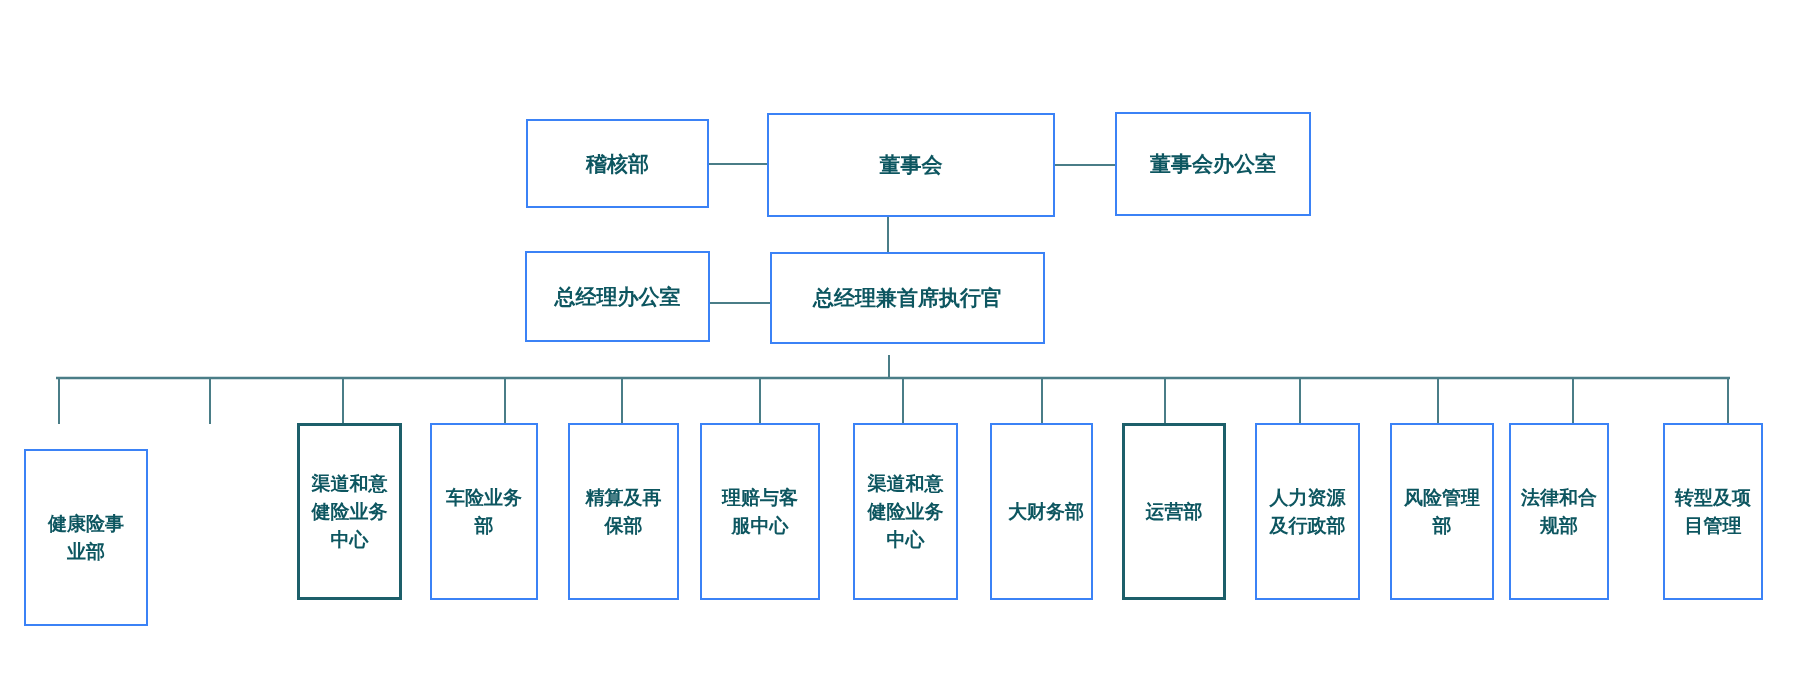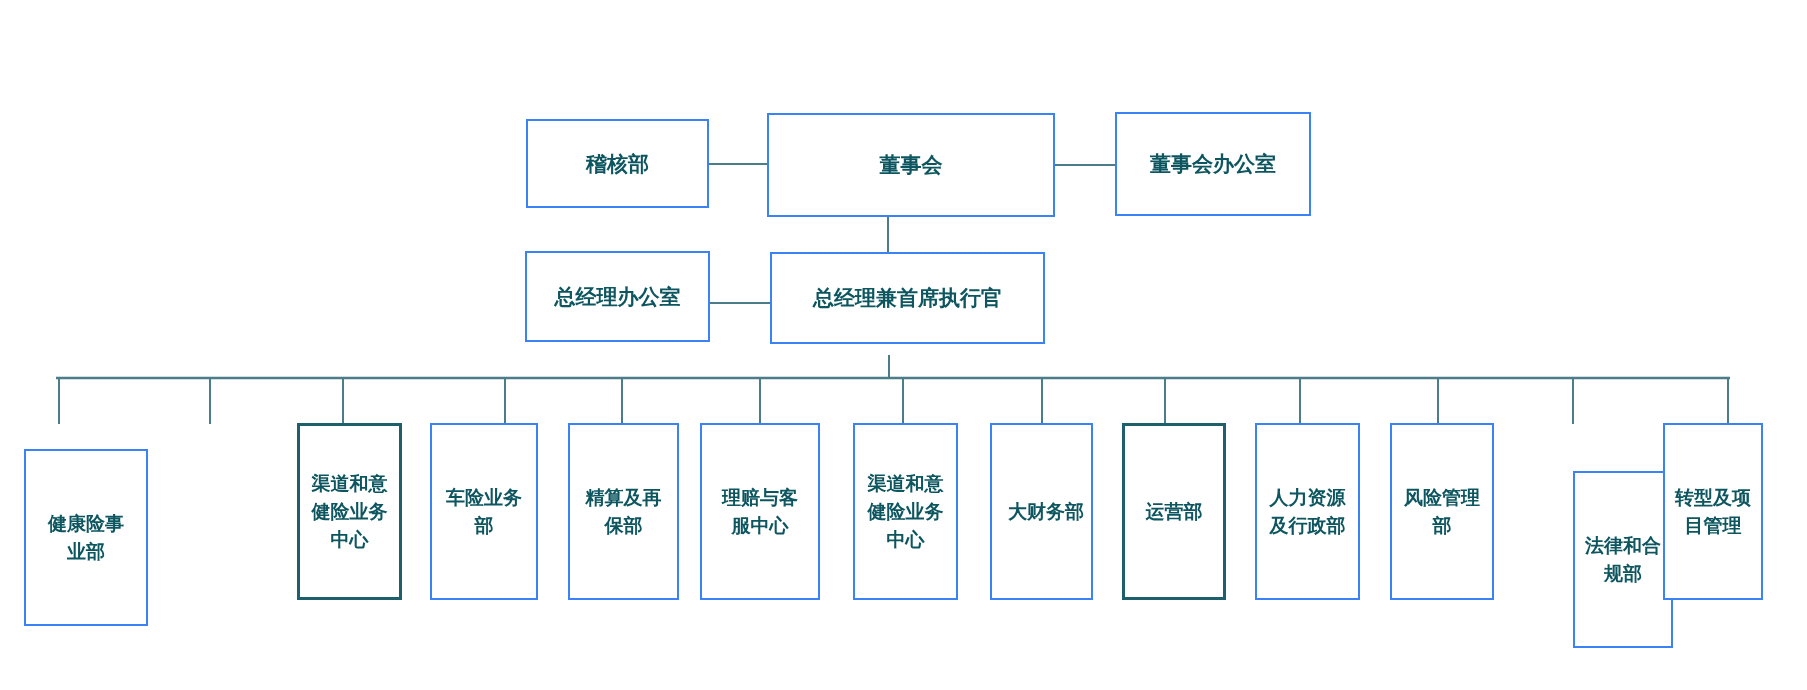--- a/index.html
+++ b/index.html
@@ -144,21 +144,21 @@
   </div>
 
   <div class="node child" style="left:1255px; width:105px;">
     <span class="lbl">人力资源及行政部</span>
   </div>
 
   <div class="node child" style="left:1390px; width:104px;">
     <span class="lbl">风险管理部</span>
   </div>
 
-  <div class="node child" style="left:1573px; width:100px;margin-top:48px;">
+  <div class="node child" style="left:1509px; width:100px;">
     <span class="lbl">法律和合规部</span>
   </div>
 
   <div class="node child" style="left:1663px; width:100px;">
     <span class="lbl">转型及项目管理</span>
   </div>
 
 </div>
 
 </body></html>

